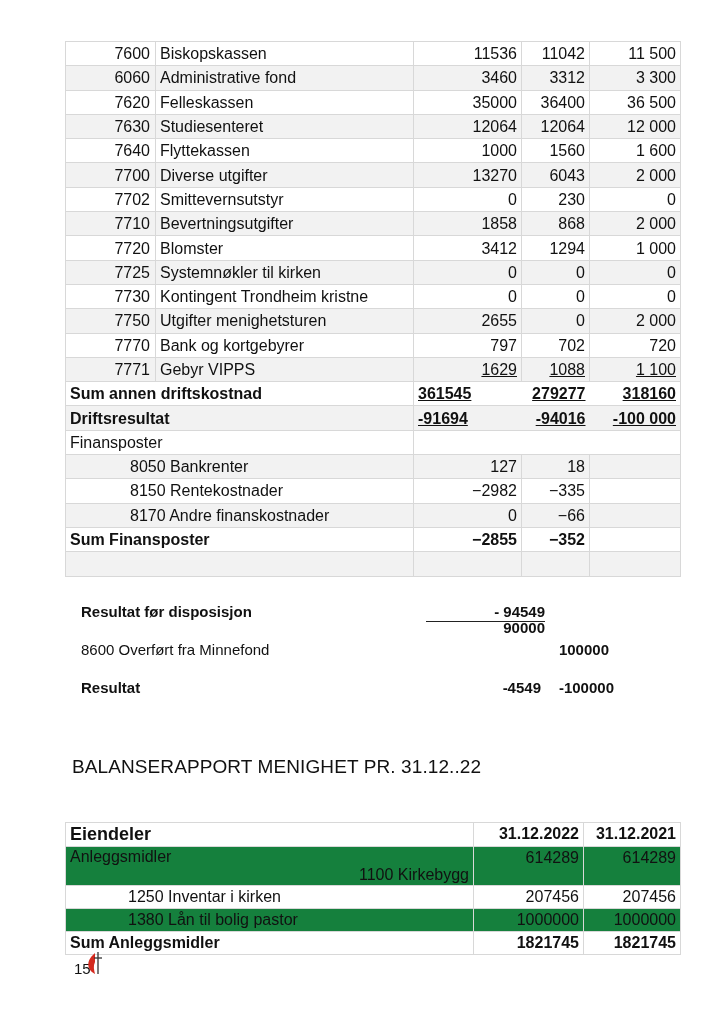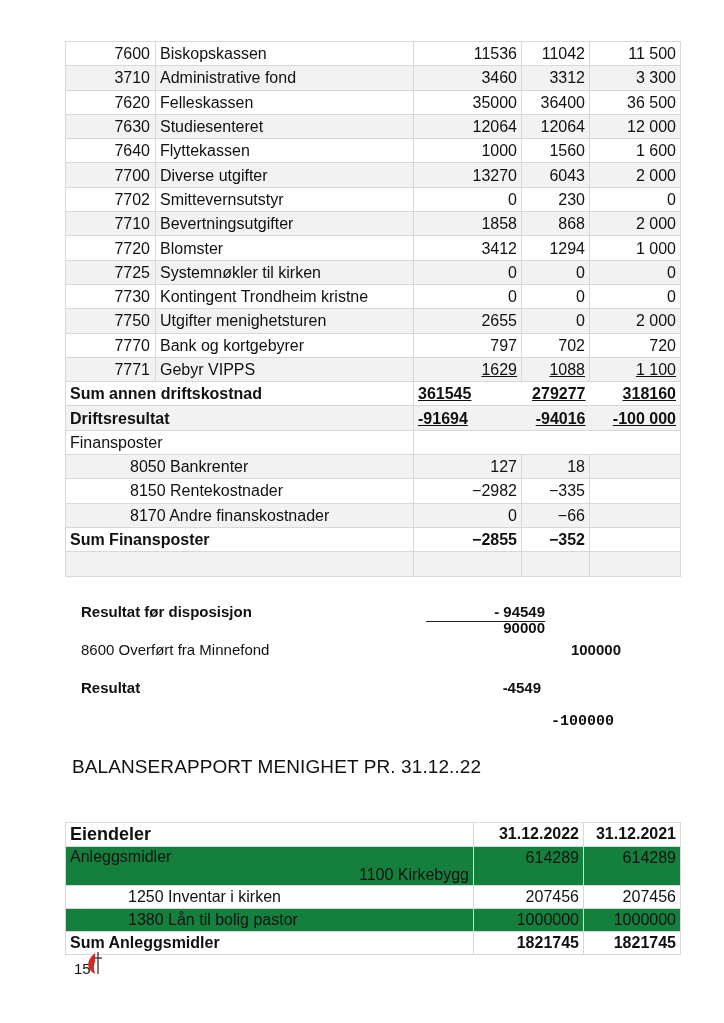--- a/index.html
+++ b/index.html
@@ -43,21 +43,21 @@
   </colgroup>
   <tbody>
     <tr class="plain">
       <td class="code">7600</td>
       <td>Biskopskassen</td>
       <td class="num">11536</td>
       <td class="num">11042</td>
       <td colspan="2" class="num">11 500</td>
     </tr>
     <tr class="alt">
-      <td class="code">3710</td>
+      <td class="code">6060</td>
       <td>Administrative fond</td>
       <td class="num">3460</td>
       <td class="num">3312</td>
       <td colspan="2" class="num">3 300</td>
     </tr>
     <tr class="plain">
       <td class="code">7620</td>
       <td>Felleskassen</td>
       <td class="num">35000</td>
       <td class="num">36400</td>
@@ -187,25 +187,25 @@
       <td colspan="2"></td>
     </tr>
   </tbody>
 </table>
 
 <div class="abs res-label bold" style="left:81px; top:603px;">Resultat før disposisjon</div>
 <div class="abs res-val" style="left:426px; top:603px; width:119px; border-bottom:1px solid #222; padding-bottom:1px;">- 94549</div>
 
 <div class="abs res-label" style="left:81px; top:641px;">8600 Overført fra Minnefond</div>
 <div class="abs res-val" style="left:450px; top:619px; width:95px;">90000</div>
-<div class="abs res-val" style="left:552px; top:641px; width:69px;">100000</div>
+<div class="abs res-val" style="left:540px; top:641px; width:69px;">100000</div>
 
 <div class="abs res-label bold" style="left:81px; top:679px;">Resultat</div>
 <div class="abs res-val" style="left:450px; top:679px; width:91px;">-4549</div>
-<div class="abs res-val" style="left:540px; top:713px; width:74px;font-family:Liberation Mono, monospace;">-100000</div>
+<div class="abs res-val" style="left:540px; top:679px; width:74px;">-100000</div>
 
 <div class="abs heading" style="left:72px; top:756px;">BALANSERAPPORT MENIGHET PR. 31.12..22</div>
 
 <table class="bal" style="left:65px; top:798px; width:615px;margin-top:24px;">
   <colgroup>
     <col style="width:408px">
       <col style="width:110px">
       <col style="width:97px">
   </colgroup>
   <tbody>

